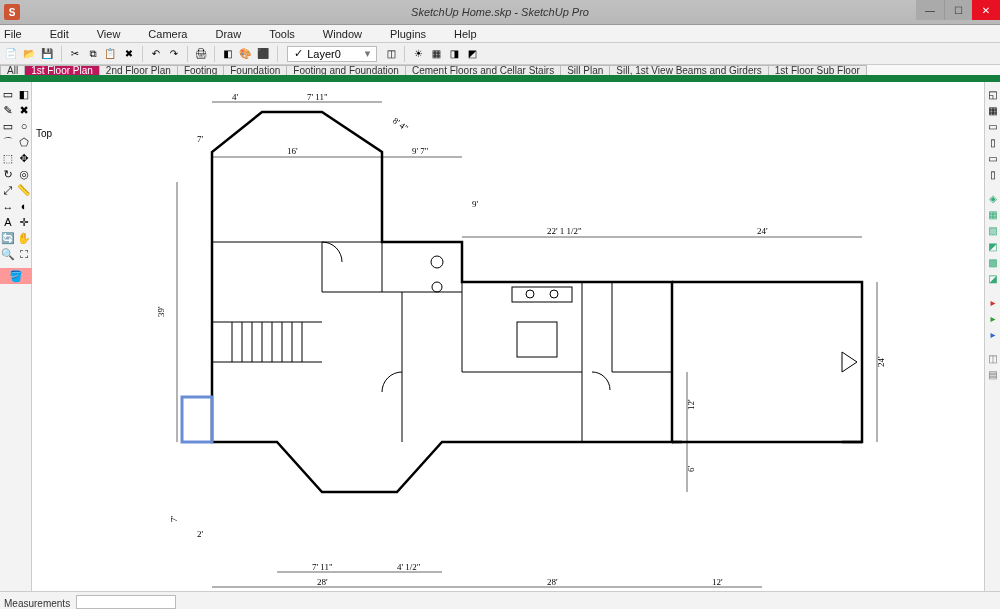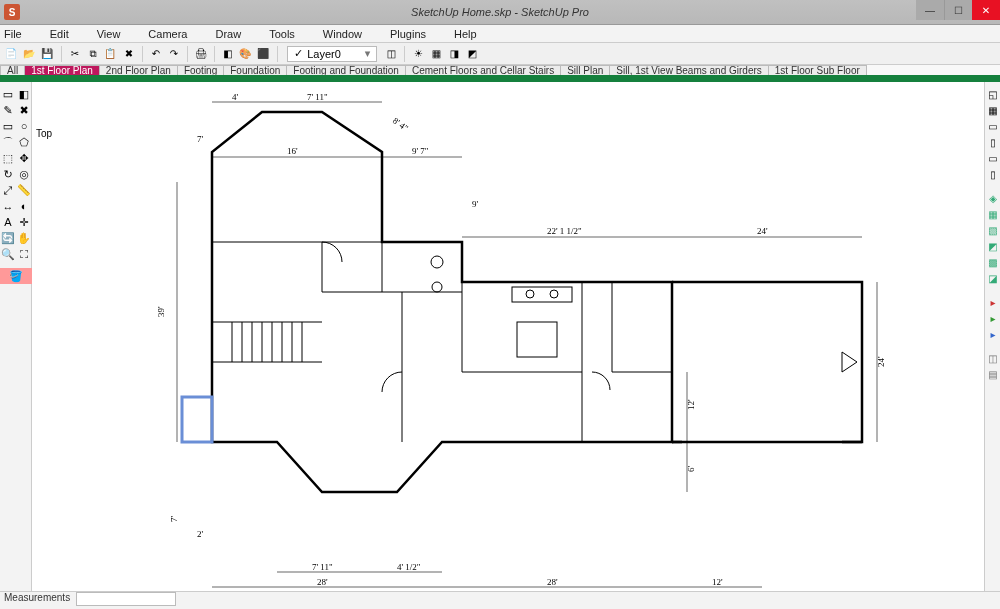--- a/index.html
+++ b/index.html
@@ -32,21 +32,21 @@
 .right-toolbar { border-right:none; border-left:1px solid #ccc; width:16px;}
 .tool-grid { display:flex; flex-wrap:wrap; width:32px;}
 .tool { width:16px; height:16px; display:flex; align-items:center; justify-content:center; font-size:11px;}
 .rtool { width:16px;height:16px; display:flex;align-items:center;justify-content:center; font-size:10px;}
 
 .canvas { flex:1; position:relative; background:#fff; overflow:hidden;}
 .view-label { position:absolute; top:2px; left:4px; font-size:10px; color:#000;margin-top:44px; }
 .floorplan { position:absolute; top:10px; left:110px; width:780px; height:500px; }
 .dim-label { font-size:9px; font-family: "Times New Roman", serif; fill:#000; }
 
-.status-row { height:18px; background:#f3f3f3; border-top:1px solid #ccc; display:flex; align-items:flex-start; font-size:10px; padding-left:4px;}
+.status-row { height:18px; background:#f3f3f3; border-top:1px solid #ccc; display:flex; align-items:flex-end; font-size:10px; padding-left:4px;}
 .meas-label { color:#333; margin-right:6px;}
 .meas-box { width:100px; height:14px; border:1px solid #bbb; background:#fff;}
 </style>
 </head>
 <body>
 
 <div class="title-bar">
   <div class="app-icon">
       <span>S</span>
     </div>

